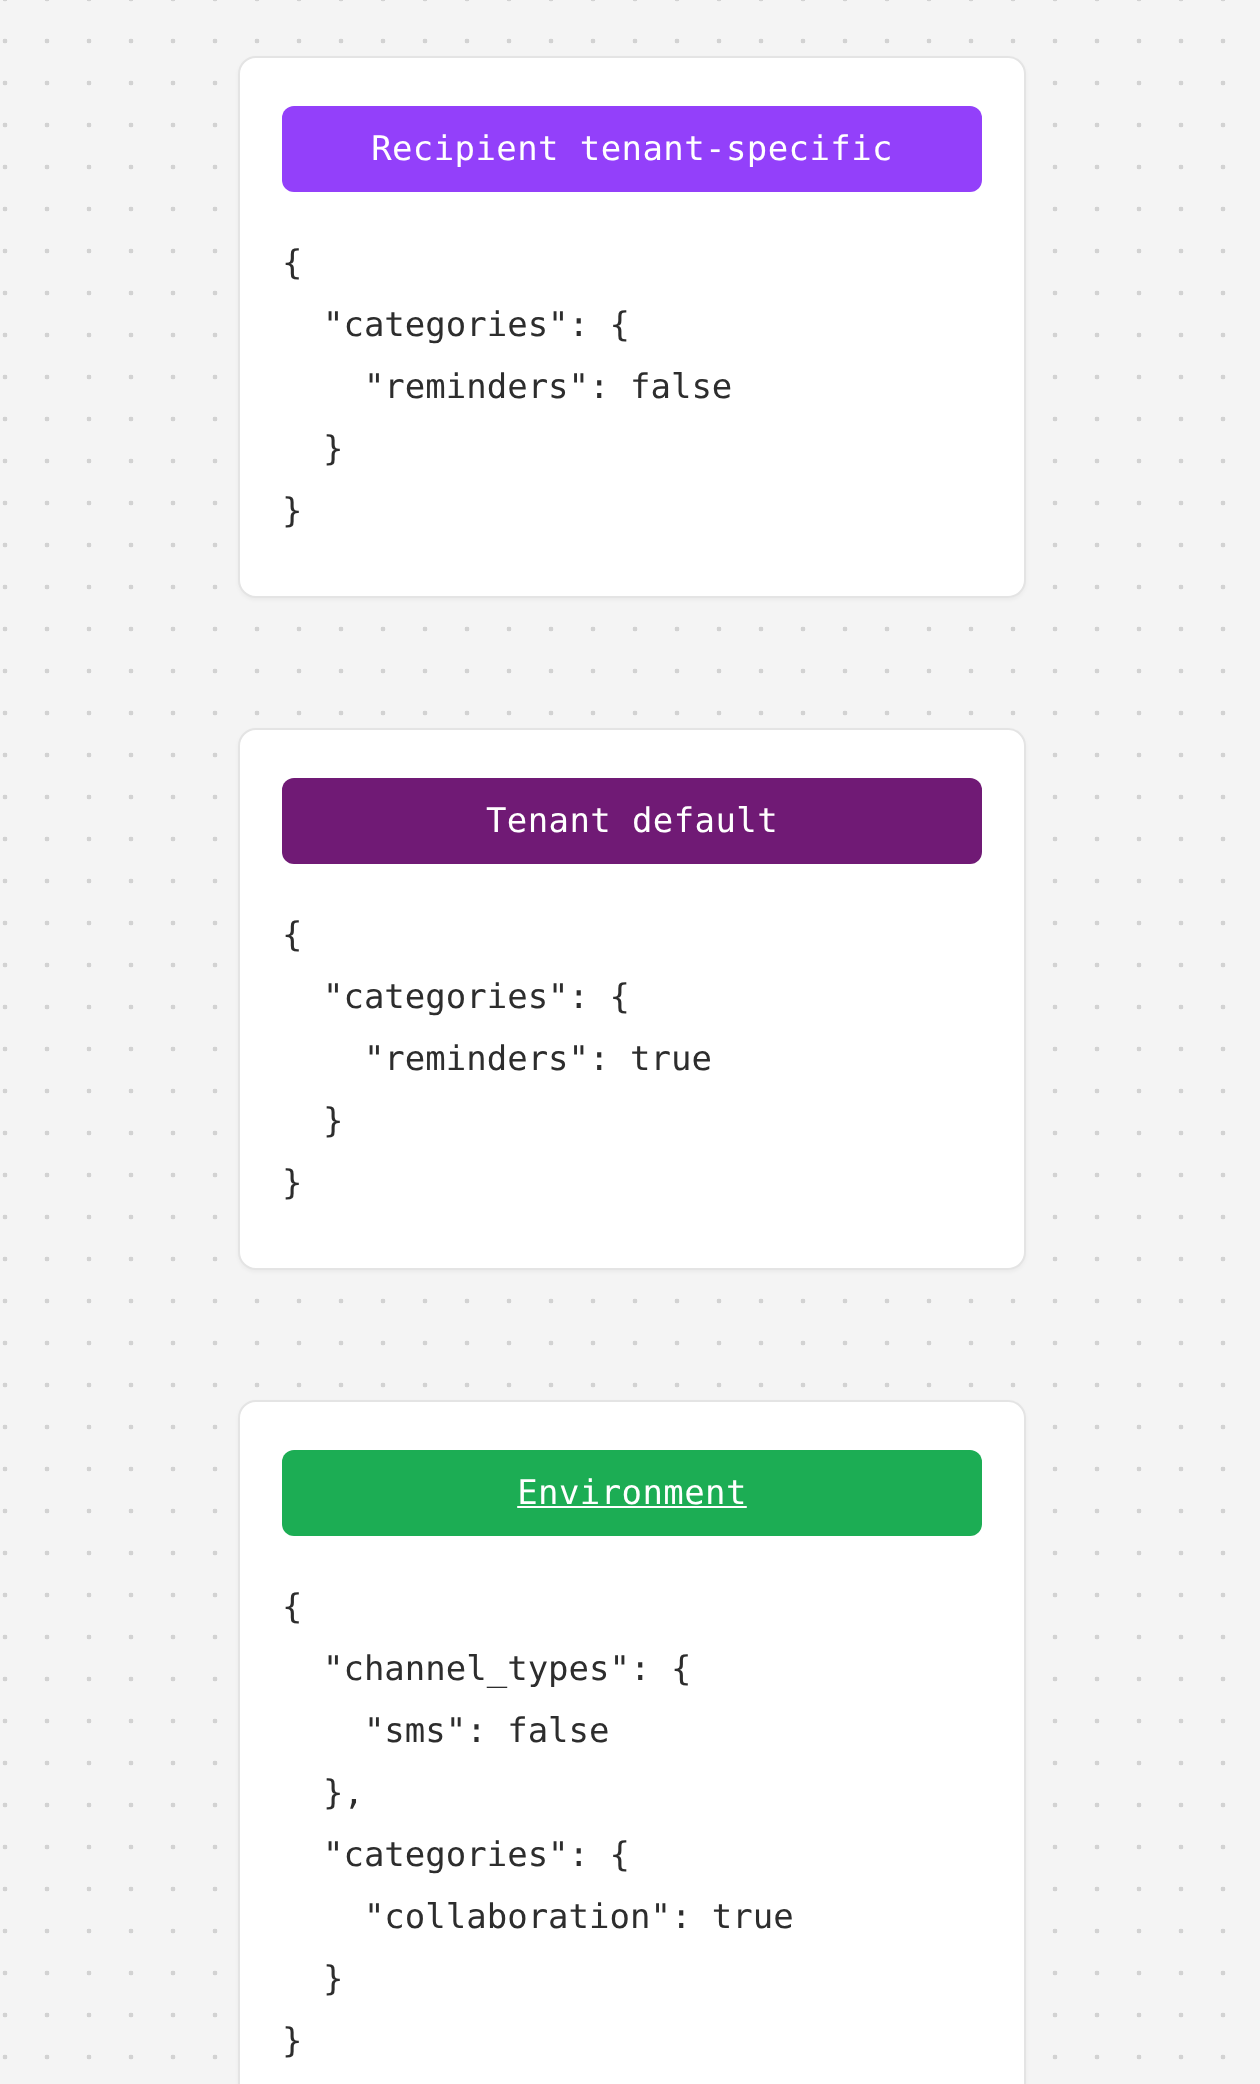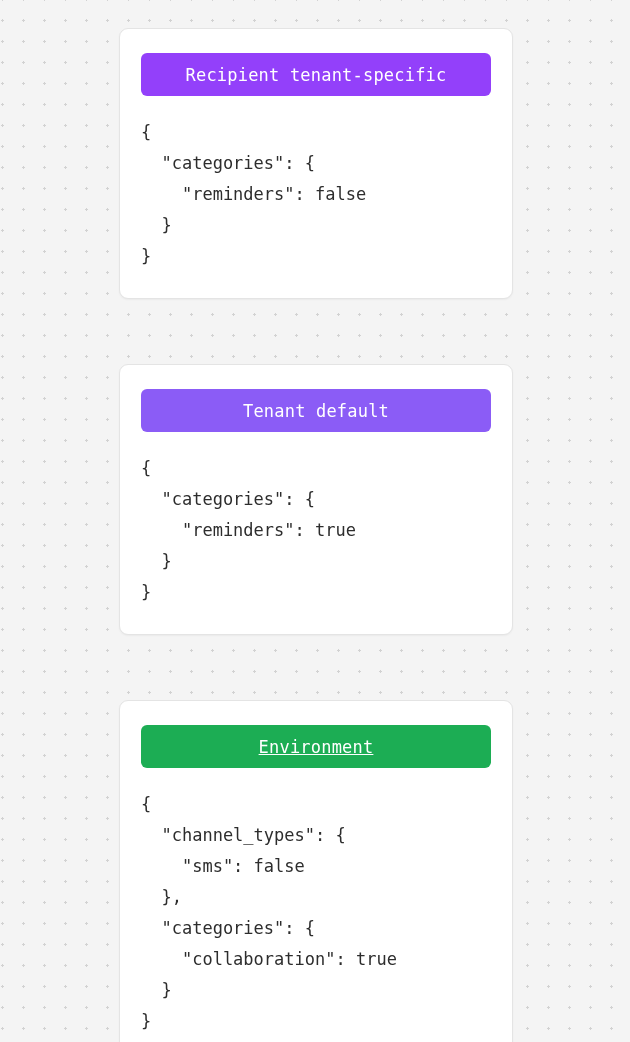--- a/index.html
+++ b/index.html
@@ -70,21 +70,21 @@
   <div class="card">
     <div class="card-header" style="background-color: rgb(147, 64, 250);">Recipient tenant-specific</div>
     <pre class="card-body">{
   "categories": {
     "reminders": false
   }
 }</pre>
   </div>
 
   <div class="card">
-    <div class="card-header" style="background-color: #8b5cf6;">Tenant default</div>
+    <div class="card-header" style="background-color: #701a75;">Tenant default</div>
     <pre class="card-body">{
   "categories": {
     "reminders": true
   }
 }</pre>
   </div>
 
   <div class="card">
     <div class="card-header" style="background-color: rgb(28, 173, 84); text-decoration: underline;">Environment</div>
     <pre class="card-body">{

